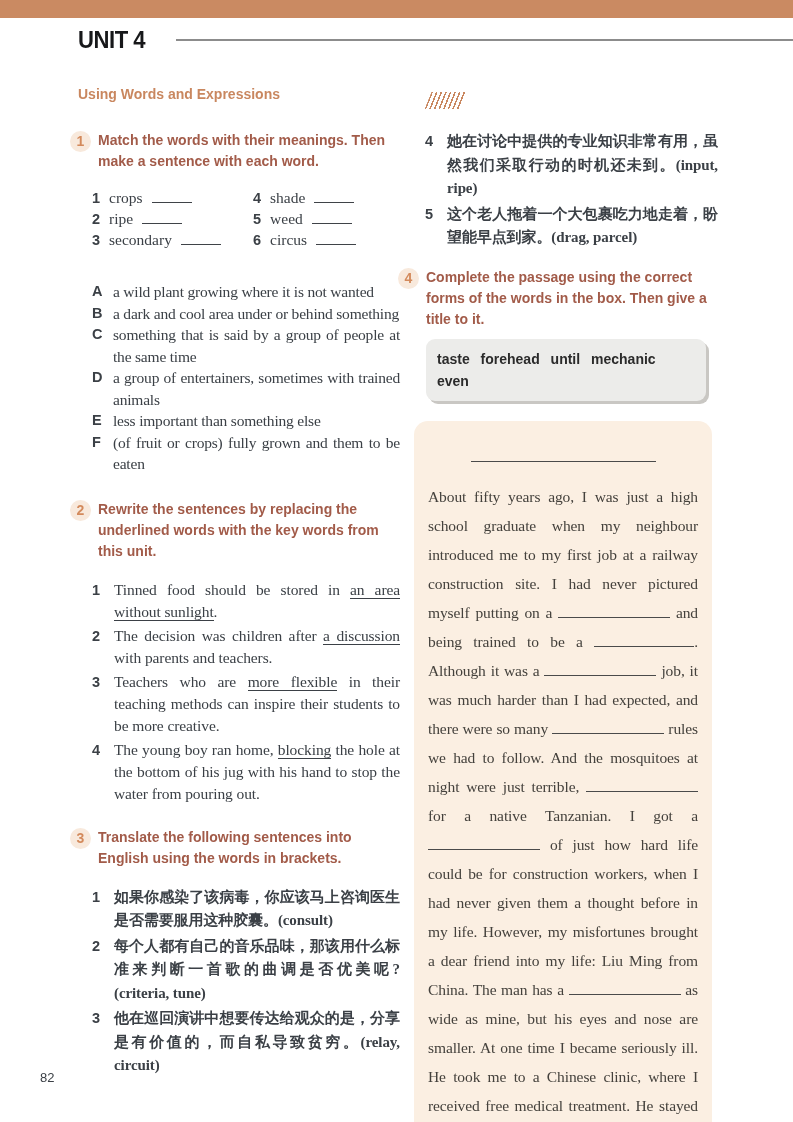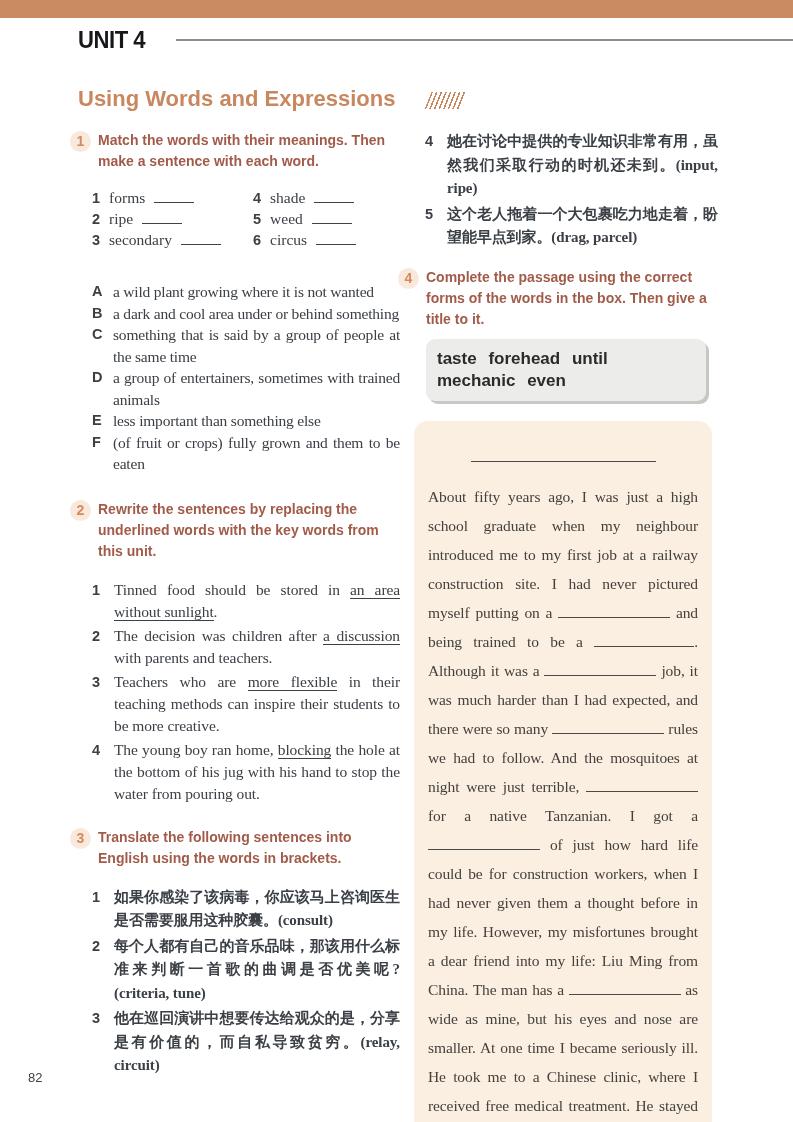--- a/index.html
+++ b/index.html
@@ -5,21 +5,21 @@
   html,body{margin:0;padding:0;background:#ffffff;}
   .page{position:relative;width:793px;height:1122px;background:#ffffff;overflow:hidden;
         font-family:"Liberation Sans", sans-serif;color:#3b4046;}
 
   .topbar{position:absolute;left:0;top:0;width:793px;height:18px;background:#ca8a62;}
 
   .unit-title{position:absolute;left:78px;top:26px;font-size:24px;font-weight:bold;
               letter-spacing:-0.5px;color:#17181a;transform:scaleX(0.92);transform-origin:left;}
   .unit-rule{position:absolute;left:176px;top:39px;width:617px;height:2px;background:#8c8c8c;}
 
-  .section-title{position:absolute;left:78px;top:86px;font-size:22px;font-weight:bold;color:#c9875f;}
+  .section-title{position:absolute;left:78px;top:86px;font-size:14px;font-weight:bold;color:#c9875f;}
   .hatch{position:absolute;left:428px;top:92px;width:36px;height:17px;transform:skewX(-22deg);
          background:repeating-linear-gradient(90deg,#c9875f 0 1.6px,transparent 1.6px 4.6px);}
 
   .col{position:absolute;top:130px;}
   .col-left{left:70px;width:330px;}
   .col-right{left:398px;width:320px;}
 
   .ex{display:flex;gap:7px;}
   .ex-num{flex:0 0 aupx;width:21px;height:21px;border-radius:50%;background:#f8e9dc;color:#d38a5c;
           font-size:14px;font-weight:bold;text-align:center;line-height:21px;margin-top:1px;}
@@ -45,31 +45,31 @@
   .it-body{text-align:justify;}
   .u{border-bottom:1px solid #3b4046;padding-bottom:0.5px;}
 
   .zh .it-body{font-size:15px;line-height:23.5px;font-weight:bold;}
 
   .gap-ex2{margin-top:22px;}
   .gap-ex3{margin-top:20px;}
 
   .wordbox{margin:9px 0 0 28px;width:258px;background:#ececea;border-radius:9px;
            box-shadow:3px 3px 0 #c9c7c3;padding:9px 11px;
-           font-size:17px;font-weight:bold;color:#2b2b2b;line-height:22px;word-spacing:7px;}
+           font-size:14px;font-weight:bold;color:#2b2b2b;line-height:22px;word-spacing:7px;}
 
   .passage-box{margin:20px 0 0 16px;width:270px;background:#fbefe2;border-radius:14px;
                padding:16px 14px 18px 14px;}
   .passage-title-blank{display:block;width:185px;margin:10px auto 20px auto;height:14px;
                border-bottom:1.5px solid #4a4a4a;}
   .passage-text{font-family:"Liberation Serif","DejaVu Serif",serif;font-size:15.5px;
                line-height:29px;color:#44413c;text-align:justify;letter-spacing:-0.1px;}
   .passage-text .blank{border-bottom:1.3px solid #4a4a4a;height:13px;}
 
-  .page-number{position:absolute;left:28px;top:1070px;font-size:13px;color:#3b4046;text-align:center;}
+  .page-number{position:absolute;left:40px;top:1070px;font-size:13px;color:#3b4046;text-align:center;}
 </style>
 </head>
 <body>
 
 <div class="page">
 
   <div class="topbar"></div>
 
   <div class="unit-title">UNIT 4</div>
   <div class="unit-rule"></div>
@@ -81,21 +81,21 @@
 
     <div class="ex">
       <div class="ex-num">1</div>
       <div class="ex-body">
         <h3 class="ex-heading">Match the words with their meanings. Then make a sentence with each word.</h3>
       </div>
     </div>
     <div class="word-grid serif">
         <div class="word-item">
           <span class="it-num">1</span>
-          <span class="it-word">forms</span>
+          <span class="it-word">crops</span>
           <span class="blank short"></span>
         </div>
         <div class="word-item">
           <span class="it-num">2</span>
           <span class="it-word">ripe</span>
           <span class="blank short"></span>
         </div>
         <div class="word-item">
           <span class="it-num">3</span>
           <span class="it-word">secondary</span>

